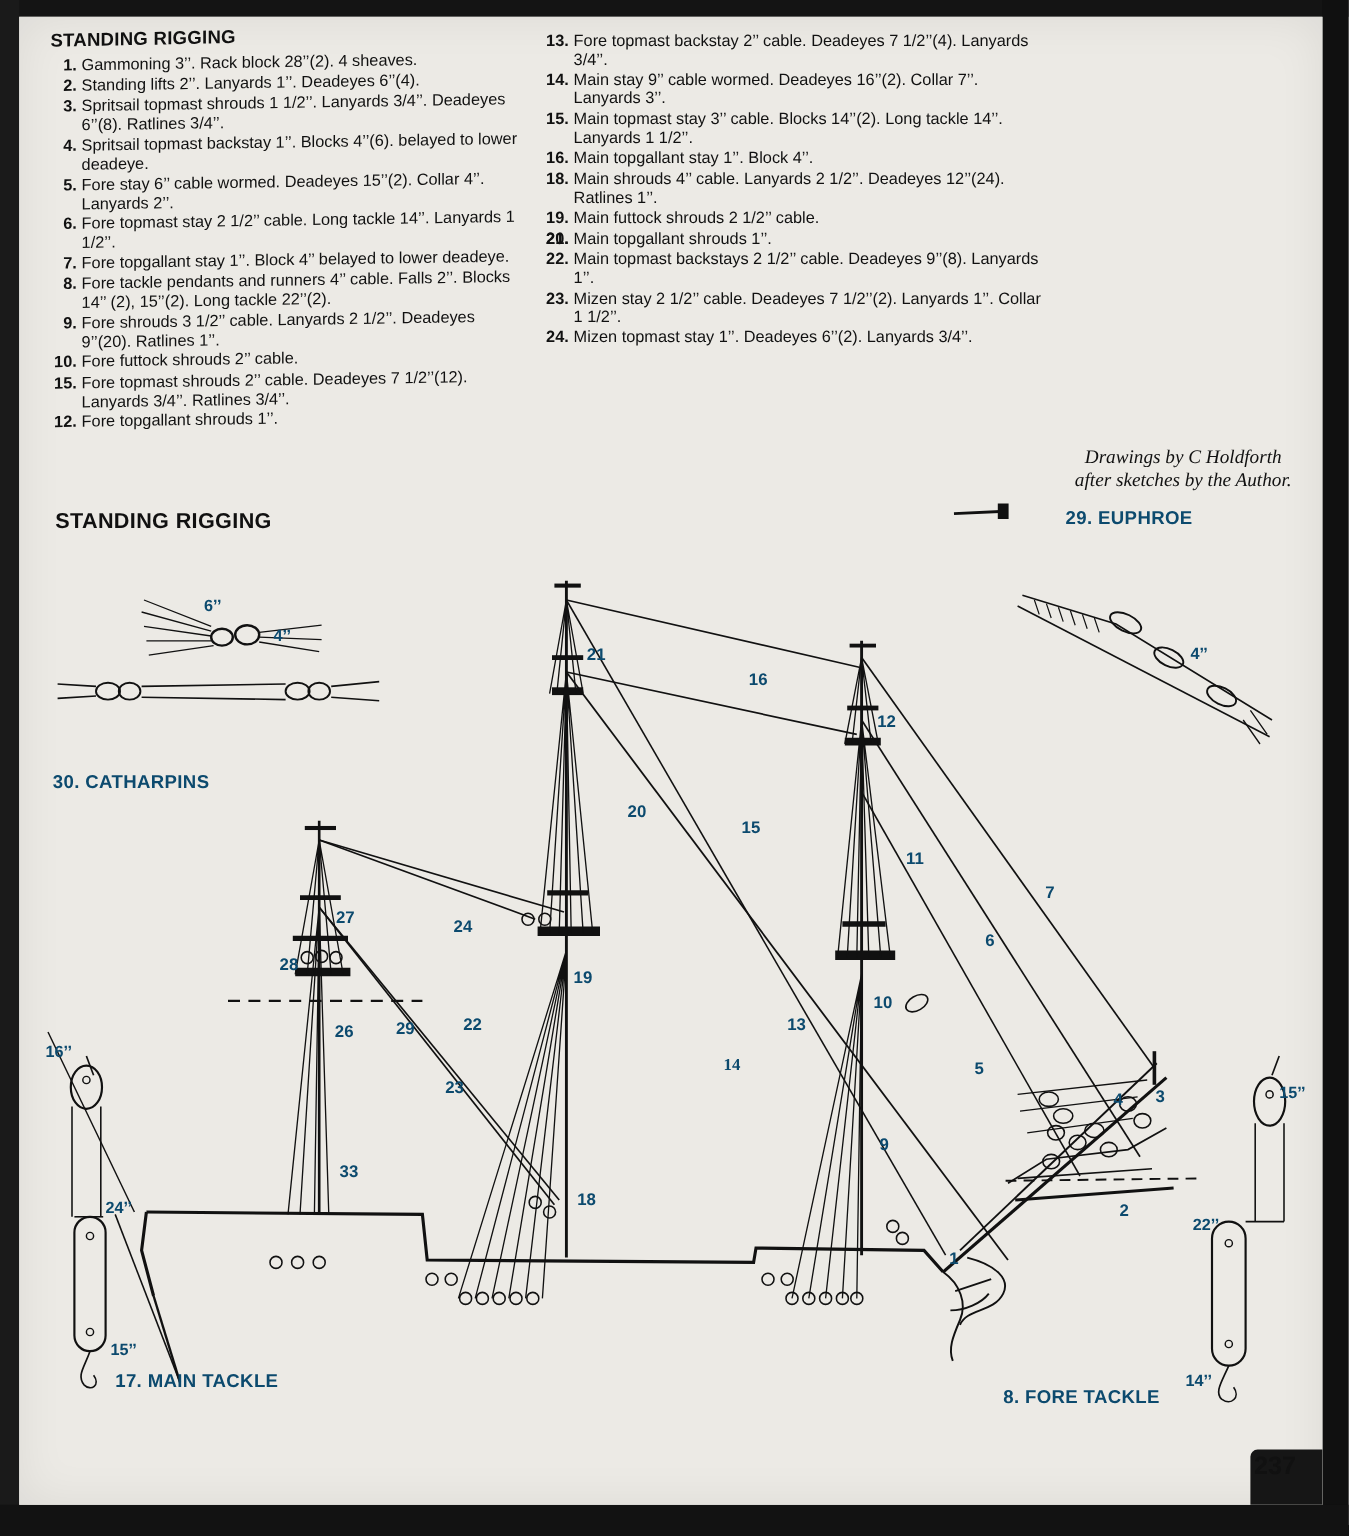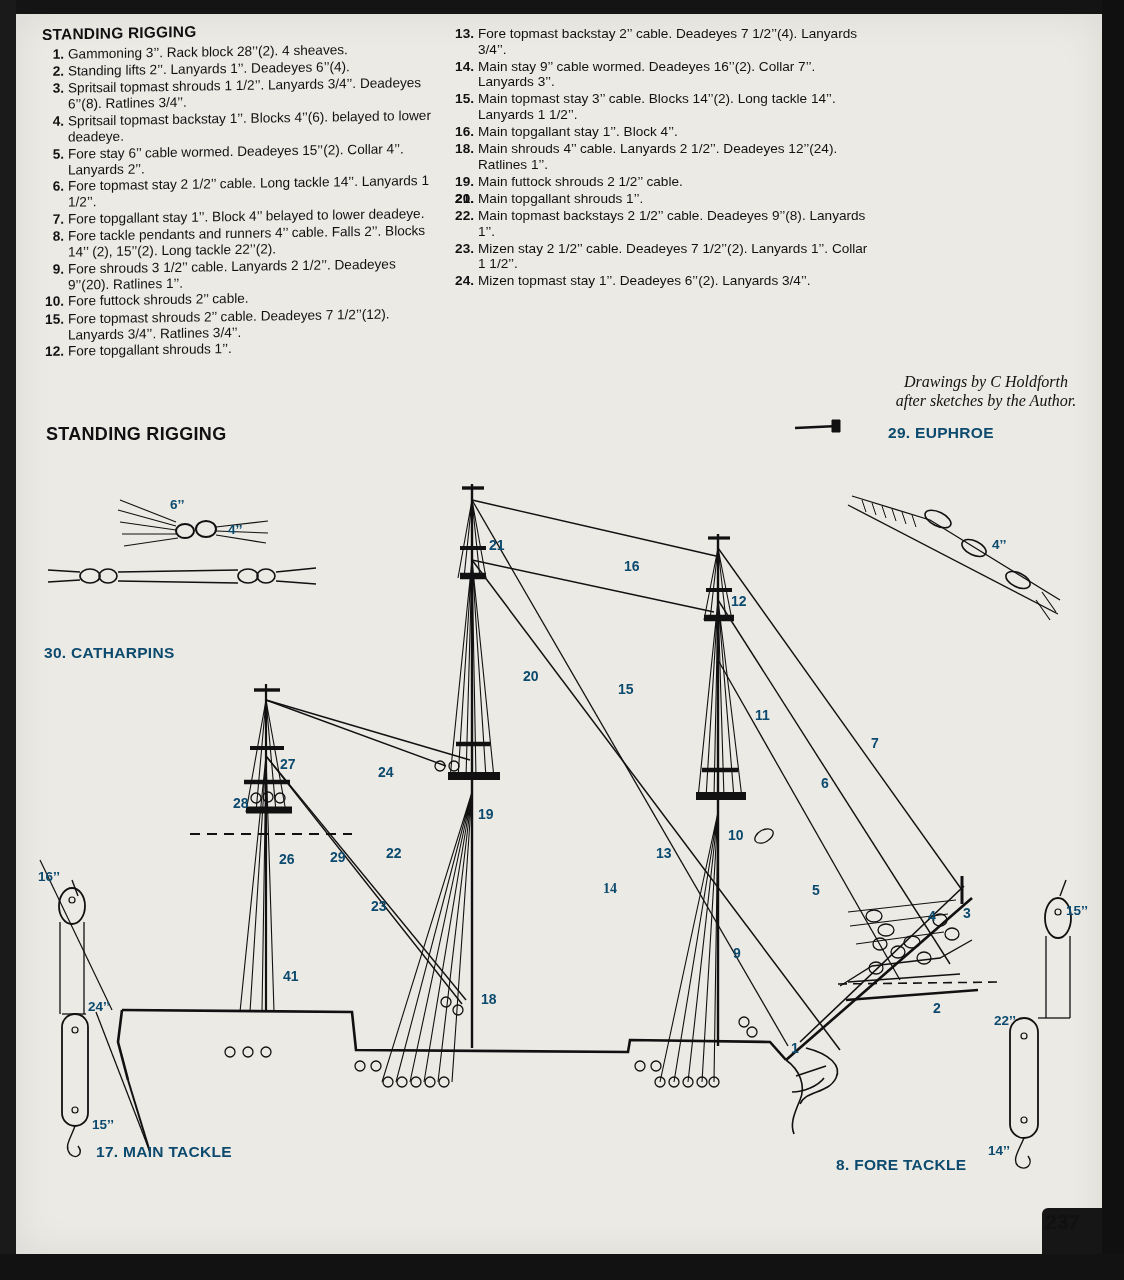--- a/index.html
+++ b/index.html
@@ -323,20 +323,20 @@
       <div class="lbl " style="left: 279px; top: 851px;">26</div>
       <div class="lbl " style="left: 330px; top: 849px;">29</div>
       <div class="lbl " style="left: 386px; top: 845px;">22</div>
       <div class="lbl " style="left: 656px; top: 845px;">13</div>
       <div class="lbl " style="left: 812px; top: 882px;">5</div>
       <div class="lbl " style="left: 371px; top: 898px;">23</div>
       <div class="lbl " style="left: 603px; top: 881px; font-family: Liberation Serif, serif;">14</div>
       <div class="lbl " style="left: 928px; top: 908px;">4</div>
       <div class="lbl " style="left: 963px; top: 905px;">3</div>
       <div class="lbl " style="left: 733px; top: 945px;">9</div>
-      <div class="lbl " style="left: 283px; top: 968px;">41</div>
+      <div class="lbl " style="left: 283px; top: 968px;">33</div>
       <div class="lbl " style="left: 933px; top: 1000px;">2</div>
       <div class="lbl " style="left: 481px; top: 991px;">18</div>
       <div class="lbl " style="left: 791px; top: 1040px;">1</div>
     </div>
 
   <div class="pageno">237</div>
 </div>
 
 </body></html>

